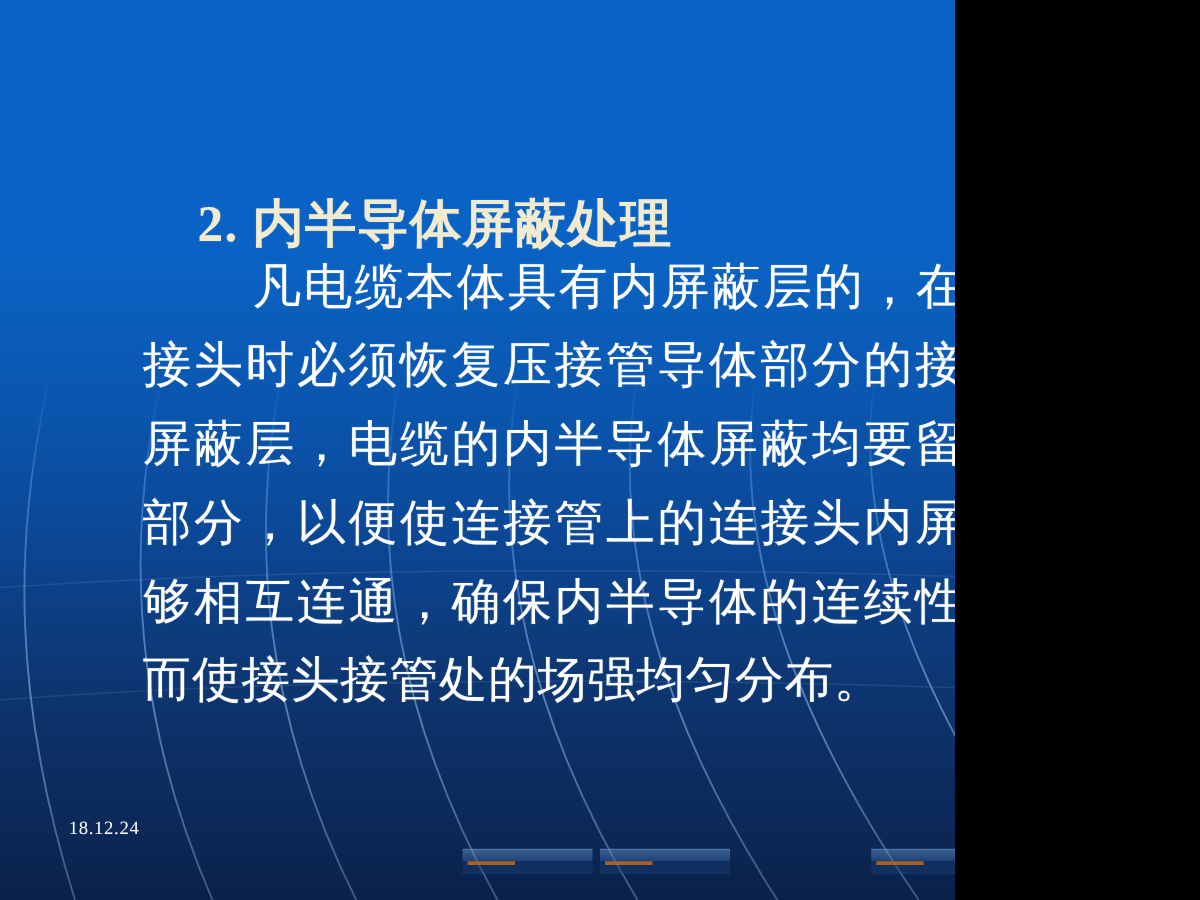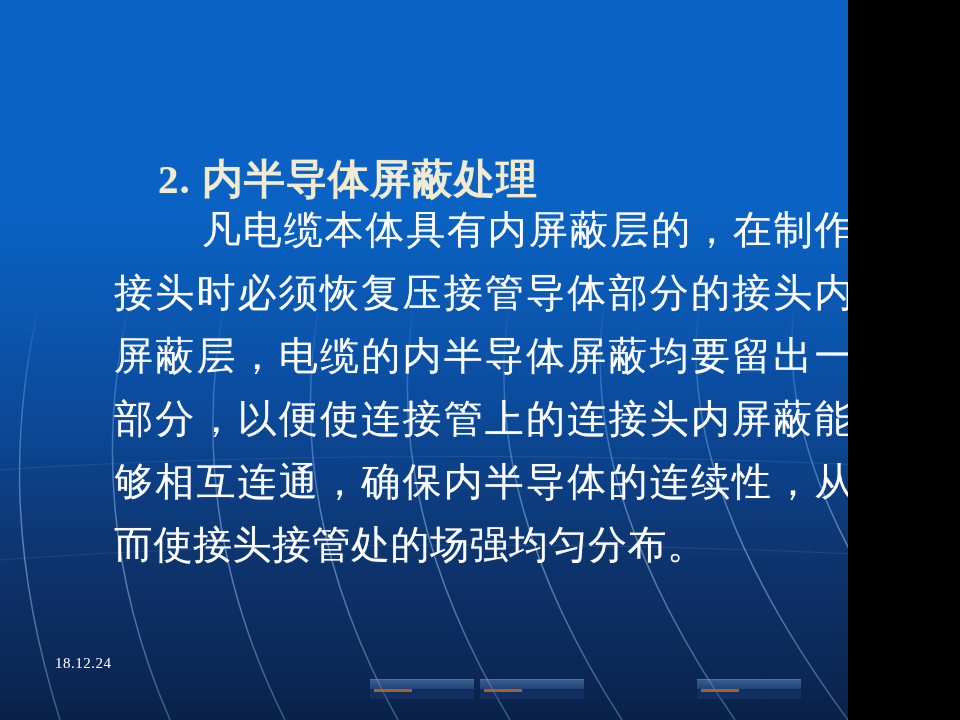--- a/index.html
+++ b/index.html
@@ -2,21 +2,21 @@
 <html><head>
 <meta charset="utf-8">
 <style>
   html, body {
     margin: 0;
     padding: 0;
     background: #000;
   }
   #slide {
     position: relative;
-    width: 848px;
+    width: 764px;
     height: 720px;
     overflow: hidden;
     font-family: "Liberation Serif", "DejaVu Serif", serif;
     background: linear-gradient(to bottom,
         #0a63c4 0%,
         #0a63c4 28%,
         #0a5dba 36%,
         #0a55ad 46%,
         #0b4b9c 56%,
         #0c4189 65%,

